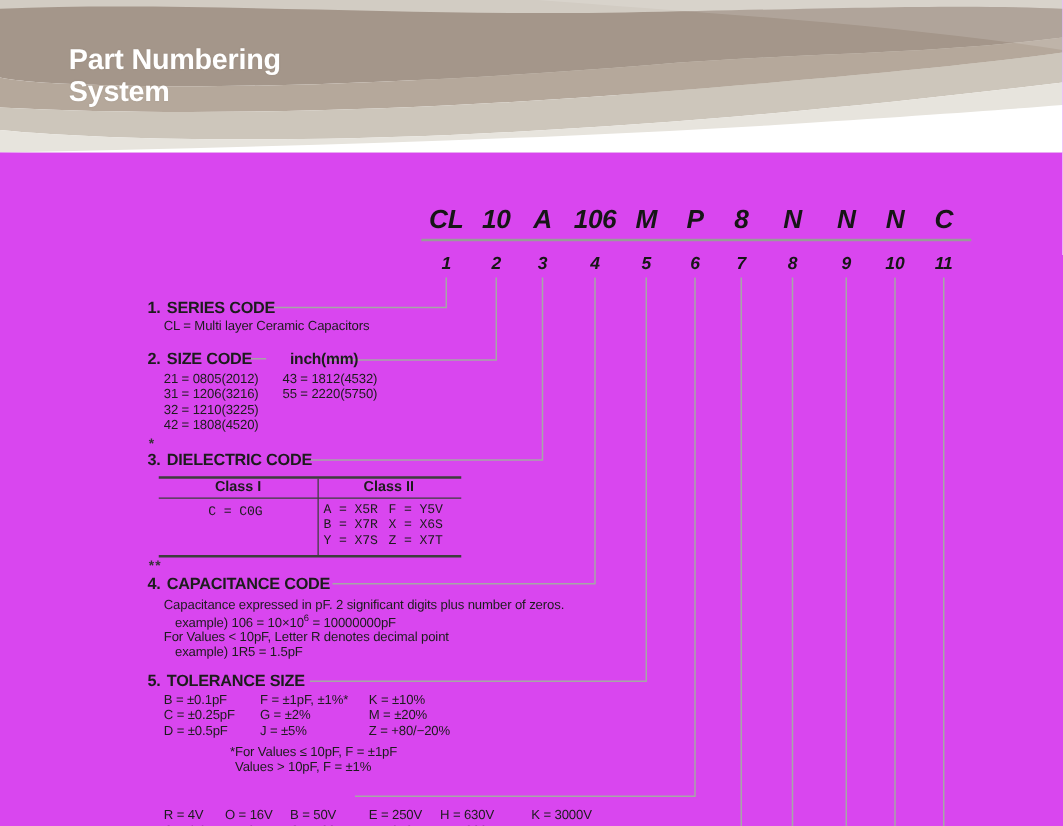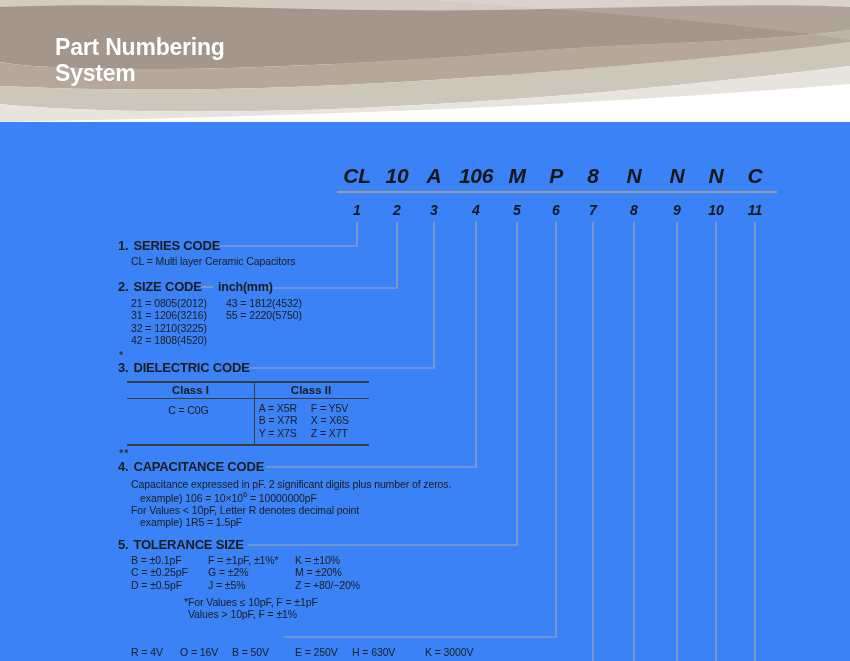--- a/index.html
+++ b/index.html
@@ -1,17 +1,17 @@
 <!DOCTYPE html>
 <html><head>
 <meta charset="utf-8">
 <style>
   html,body { margin:0; padding:0; background:#fff; }
   .page {
-    position:relative; width:850px; height:661px; background:#3b82f6;
+    position:relative; width:850px; height:661px; background:#d946ef;
     font-family:"Liberation Sans", sans-serif; color:#1c1c1c; overflow:hidden;
   }
   .header-art { position:absolute; top:0; left:0; display:block; }
   .header-title {
     position:absolute; left:55px; top:34px; color:#ffffff;
     font-size:23px; font-weight:bold; line-height:26px; letter-spacing:-0.2px;
     text-shadow:0 0 1px rgba(120,105,90,.35);
   }
   .connectors { position:absolute; top:0; left:0; pointer-events:none; }
 
@@ -33,21 +33,21 @@
   .abs { position:absolute; }
 
   .size-grid { position:absolute; left:131px; top:297px; display:flex; line-height:12.3px; }
   .size-grid .c1 { width:92px; } .size-grid .c2 { width:95px; }
 
   .diel-table { position:absolute; left:127px; top:381px; width:242px;
     border-top:2px solid #3d3d3d; border-bottom:2px solid #3d3d3d; }
   .diel-head { display:flex; border-bottom:1.5px solid #3d3d3d;align-items:flex-end; }
   .diel-head span { font-size:11.5px; font-weight:bold; text-align:center; padding:1px 0 2px; }
   .colA { width:127px; } .colB { width:114px; }
-  .diel-body { display:flex; padding:3px 0 4px; min-height:38px; }
+  .diel-body { display:flex; padding:3px 0 4px; min-height:38px;font-family:Liberation Mono, monospace; }
   .diel-divider { position:absolute; left:127px; top:0; bottom:0; width:1px; background:#3d3d3d; }
   .class1-val { width:127px; text-align:center; padding-top:2px; }
   .class2-rows { width:114px; padding-left:9px; line-height:12.3px; }
   .class2-rows .ca { display:inline-block; width:52px; }
 
   .cap-line { position:absolute; }
   .cap-line sup { font-size:7.5px; }
 
   .tol-rows { position:absolute; left:131px; top:554px; line-height:12.4px; }
   .tol-row { display:flex; }
@@ -122,21 +122,21 @@
   <span class="pn-num" style="left:755px">11</span>
 
   <div class="sec-heading" style="left:118px; top:238px">
     <span class="num">1.</span><span>SERIES CODE</span>
   </div>
   <div class="abs body-text" style="left:131px; top:255px">CL = Multi layer Ceramic Capacitors</div>
 
   <div class="sec-heading" style="left:118px; top:279px">
     <span class="num">2.</span><span>SIZE CODE</span>
   </div>
-  <div class="sec-unit" style="left:218px; top:280px">inch(mm)</div>
+  <div class="sec-unit" style="left:232px; top:280px">inch(mm)</div>
   <div class="size-grid body-text">
     <div class="c2">
       <div>21 = 0805(2012)</div>
       <div>31 = 1206(3216)</div>
       <div>32 = 1210(3225)</div>
       <div>42 = 1808(4520)</div>
     </div>
     <div class="c3">
       <div>43 = 1812(4532)</div>
       <div>55 = 2220(5750)</div>

